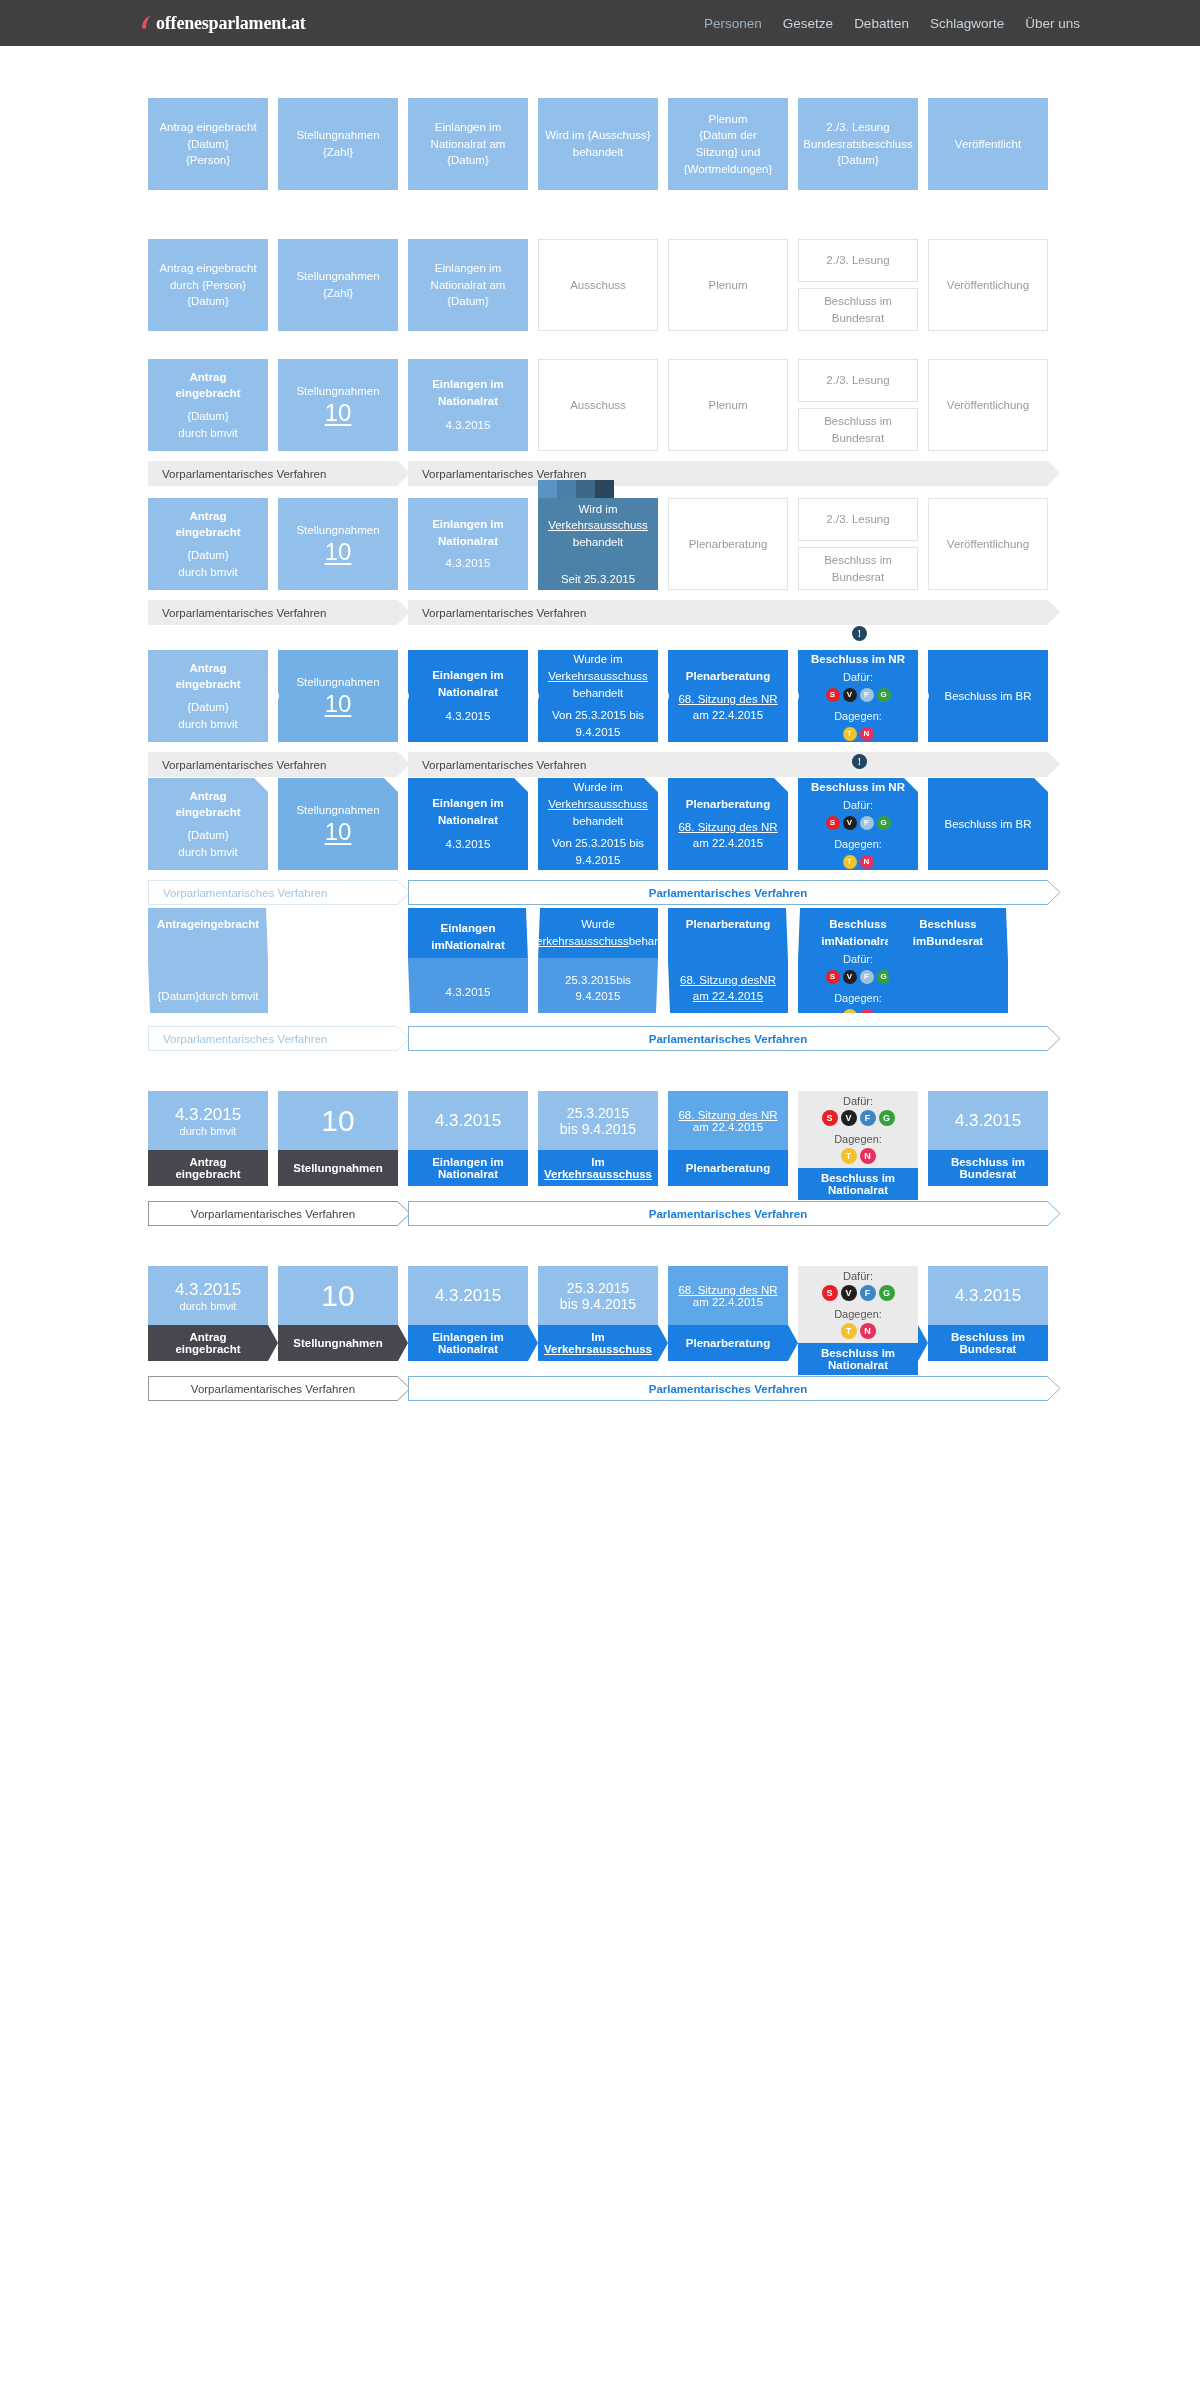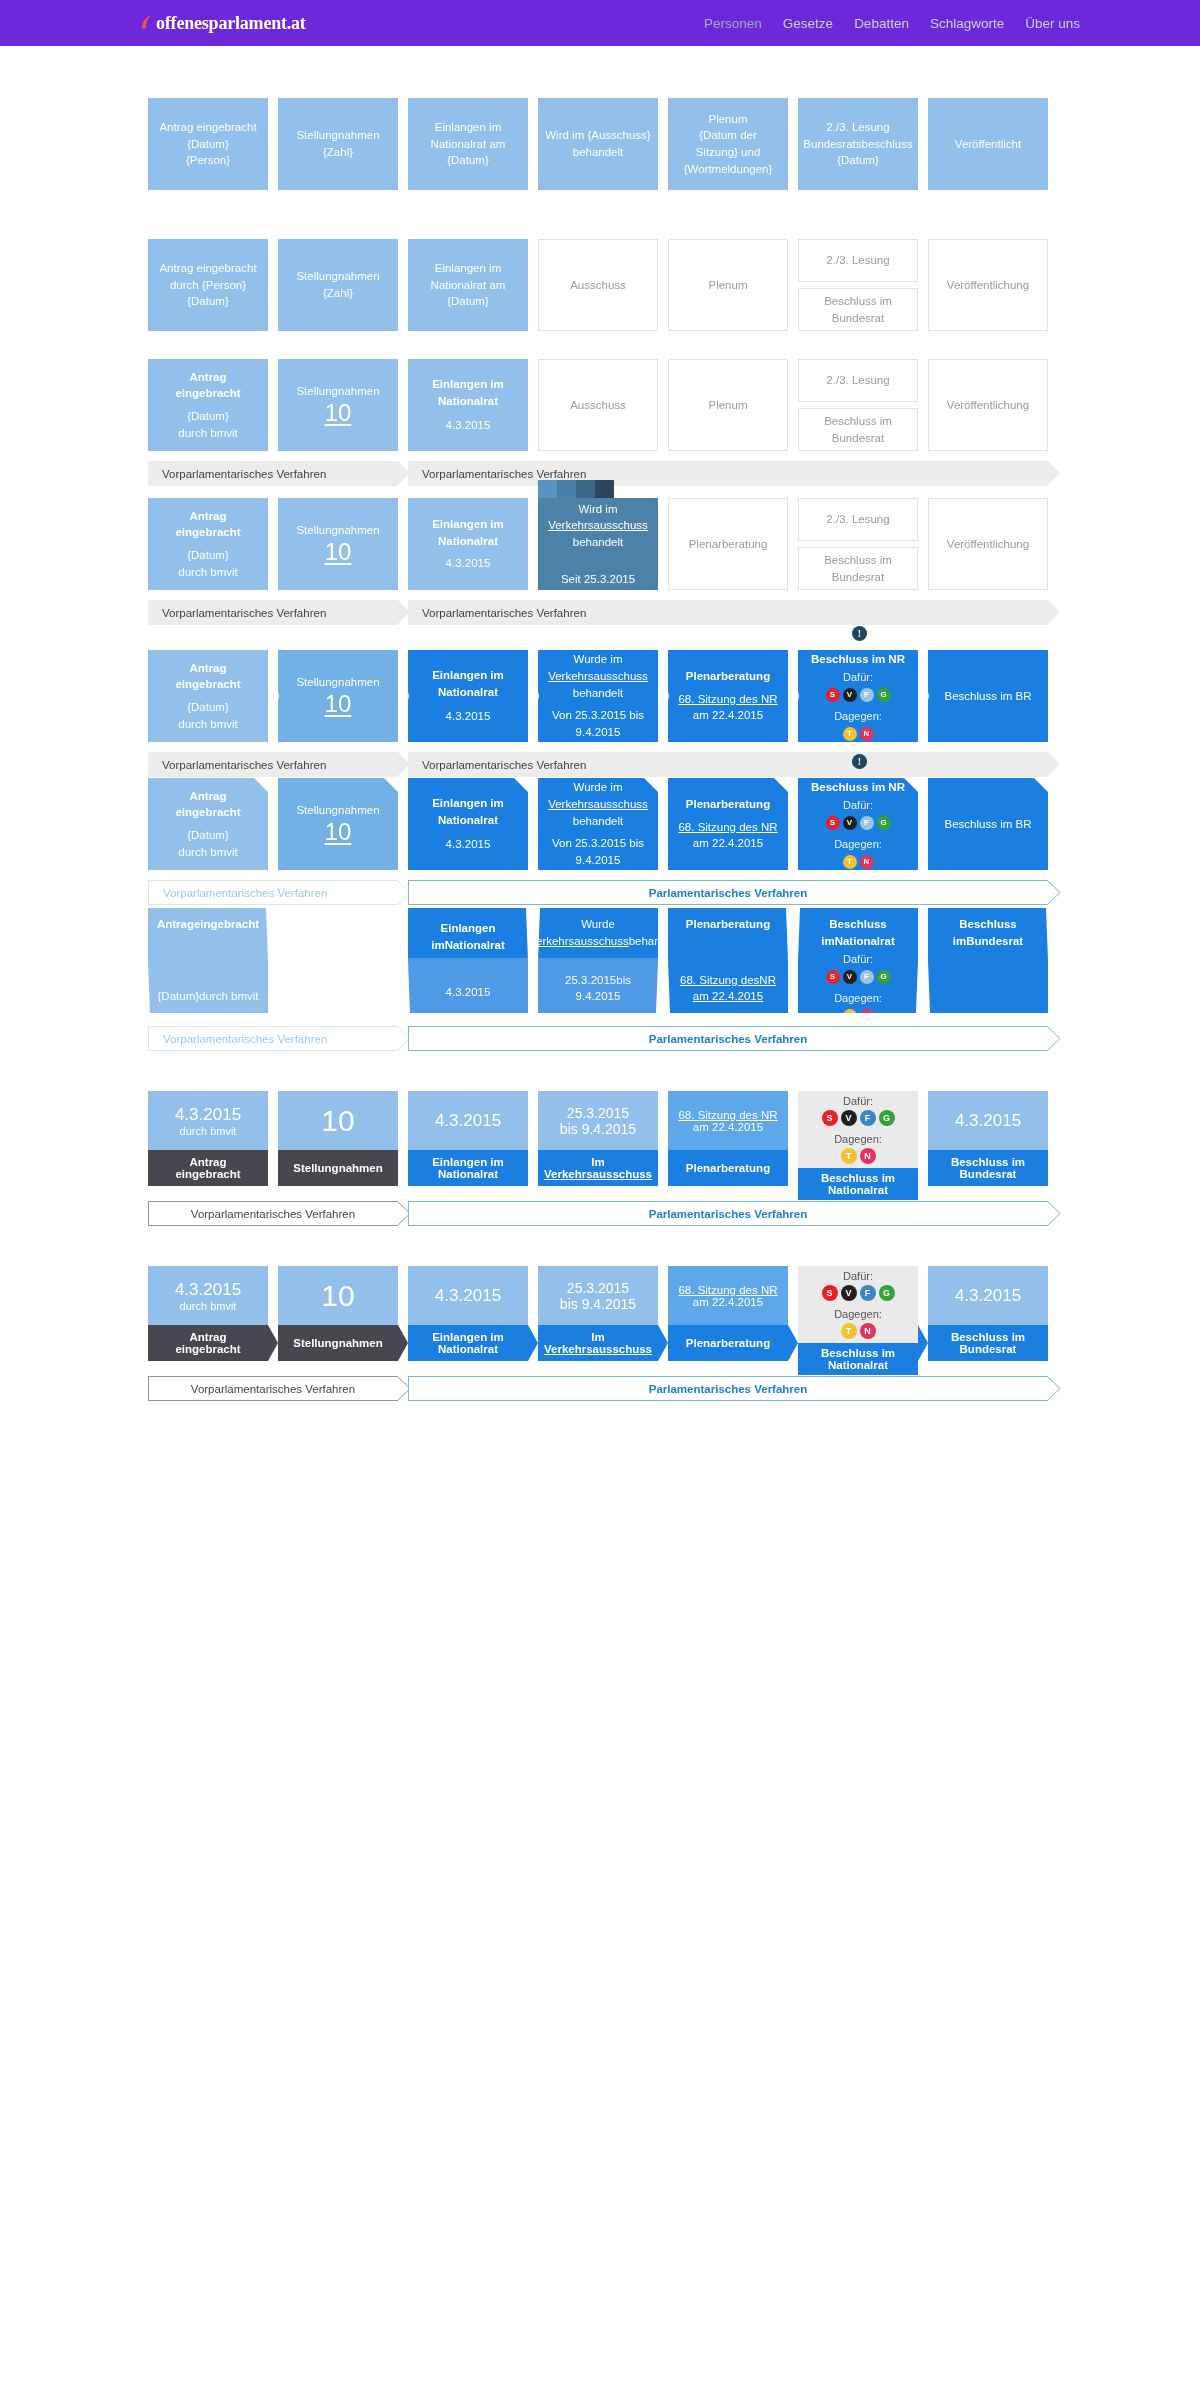--- a/index.html
+++ b/index.html
@@ -7,21 +7,21 @@
   body {
     width:1200px; height:2400px;
     background:#ffffff;
     font-family:"Liberation Sans", sans-serif;
     color:#333;
     overflow:hidden;
   }
 
   
   .navbar{
-    height:46px; background:#6d28d9; width:1200px;
+    height:46px; background:#404040; width:1200px;
     display:flex; align-items:center; position:relative;
   }
   .brand{
     position:absolute; left:140px; top:50%; transform:translateY(-50%);
     display:flex; align-items:center; gap:3px;
     color:#ffffff; font-size:18px; font-weight:bold;
     font-family:"Liberation Serif", serif; letter-spacing:-.2px;
   }
   .brand-mark{
     width:13px; height:17px; position:relative; display:inline-block;
@@ -505,21 +505,21 @@
               <span class="badge" style="background: rgb(52, 161, 58);">G</span>
             </div>
             <div class="vote-label" style="margin-top: 7px;">Dagegen:</div>
             <div class="badges">
               <span class="badge" style="background: rgb(242, 194, 48);">T</span>
               <span class="badge" style="background: rgb(229, 49, 92);">N</span>
             </div>
           </div>
         </div>
       </div>
-      <div style="position: absolute; left: 928px; top: 0px; width: 120px; height: 105px; overflow: hidden;">
+      <div style="position: absolute; left: 888px; top: 0px; width: 120px; height: 105px; overflow: hidden;">
         <div style="position: absolute; inset: 0px; background: rgb(26, 127, 224); transform: skewX(2.2deg);"></div>
         <div style="position: absolute; inset: 0px; display: flex; flex-direction: column; align-items: center; justify-content: space-between; color: rgb(255, 255, 255); font-size: 11.5px; text-align: center; padding: 8px 6px; line-height: 1.45;">
           <div><span class="ln b-strong">Beschluss im</span><span class="ln b-strong">Bundesrat</span></div>
           <div></div>
         </div>
       </div>
       <div class="banner bn-ghost" style="left: 148px; top: 118px; width: 250px;">
         <span class="lbl">Vorparlamentarisches Verfahren</span>
         <span class="chev-right"><svg width="13" height="25" viewBox="0 0 13 25">
             <path d="M0 0 L13 12.5 L0 25" fill="#ffffff" stroke="#d9e7f3" stroke-width="1"></path>

